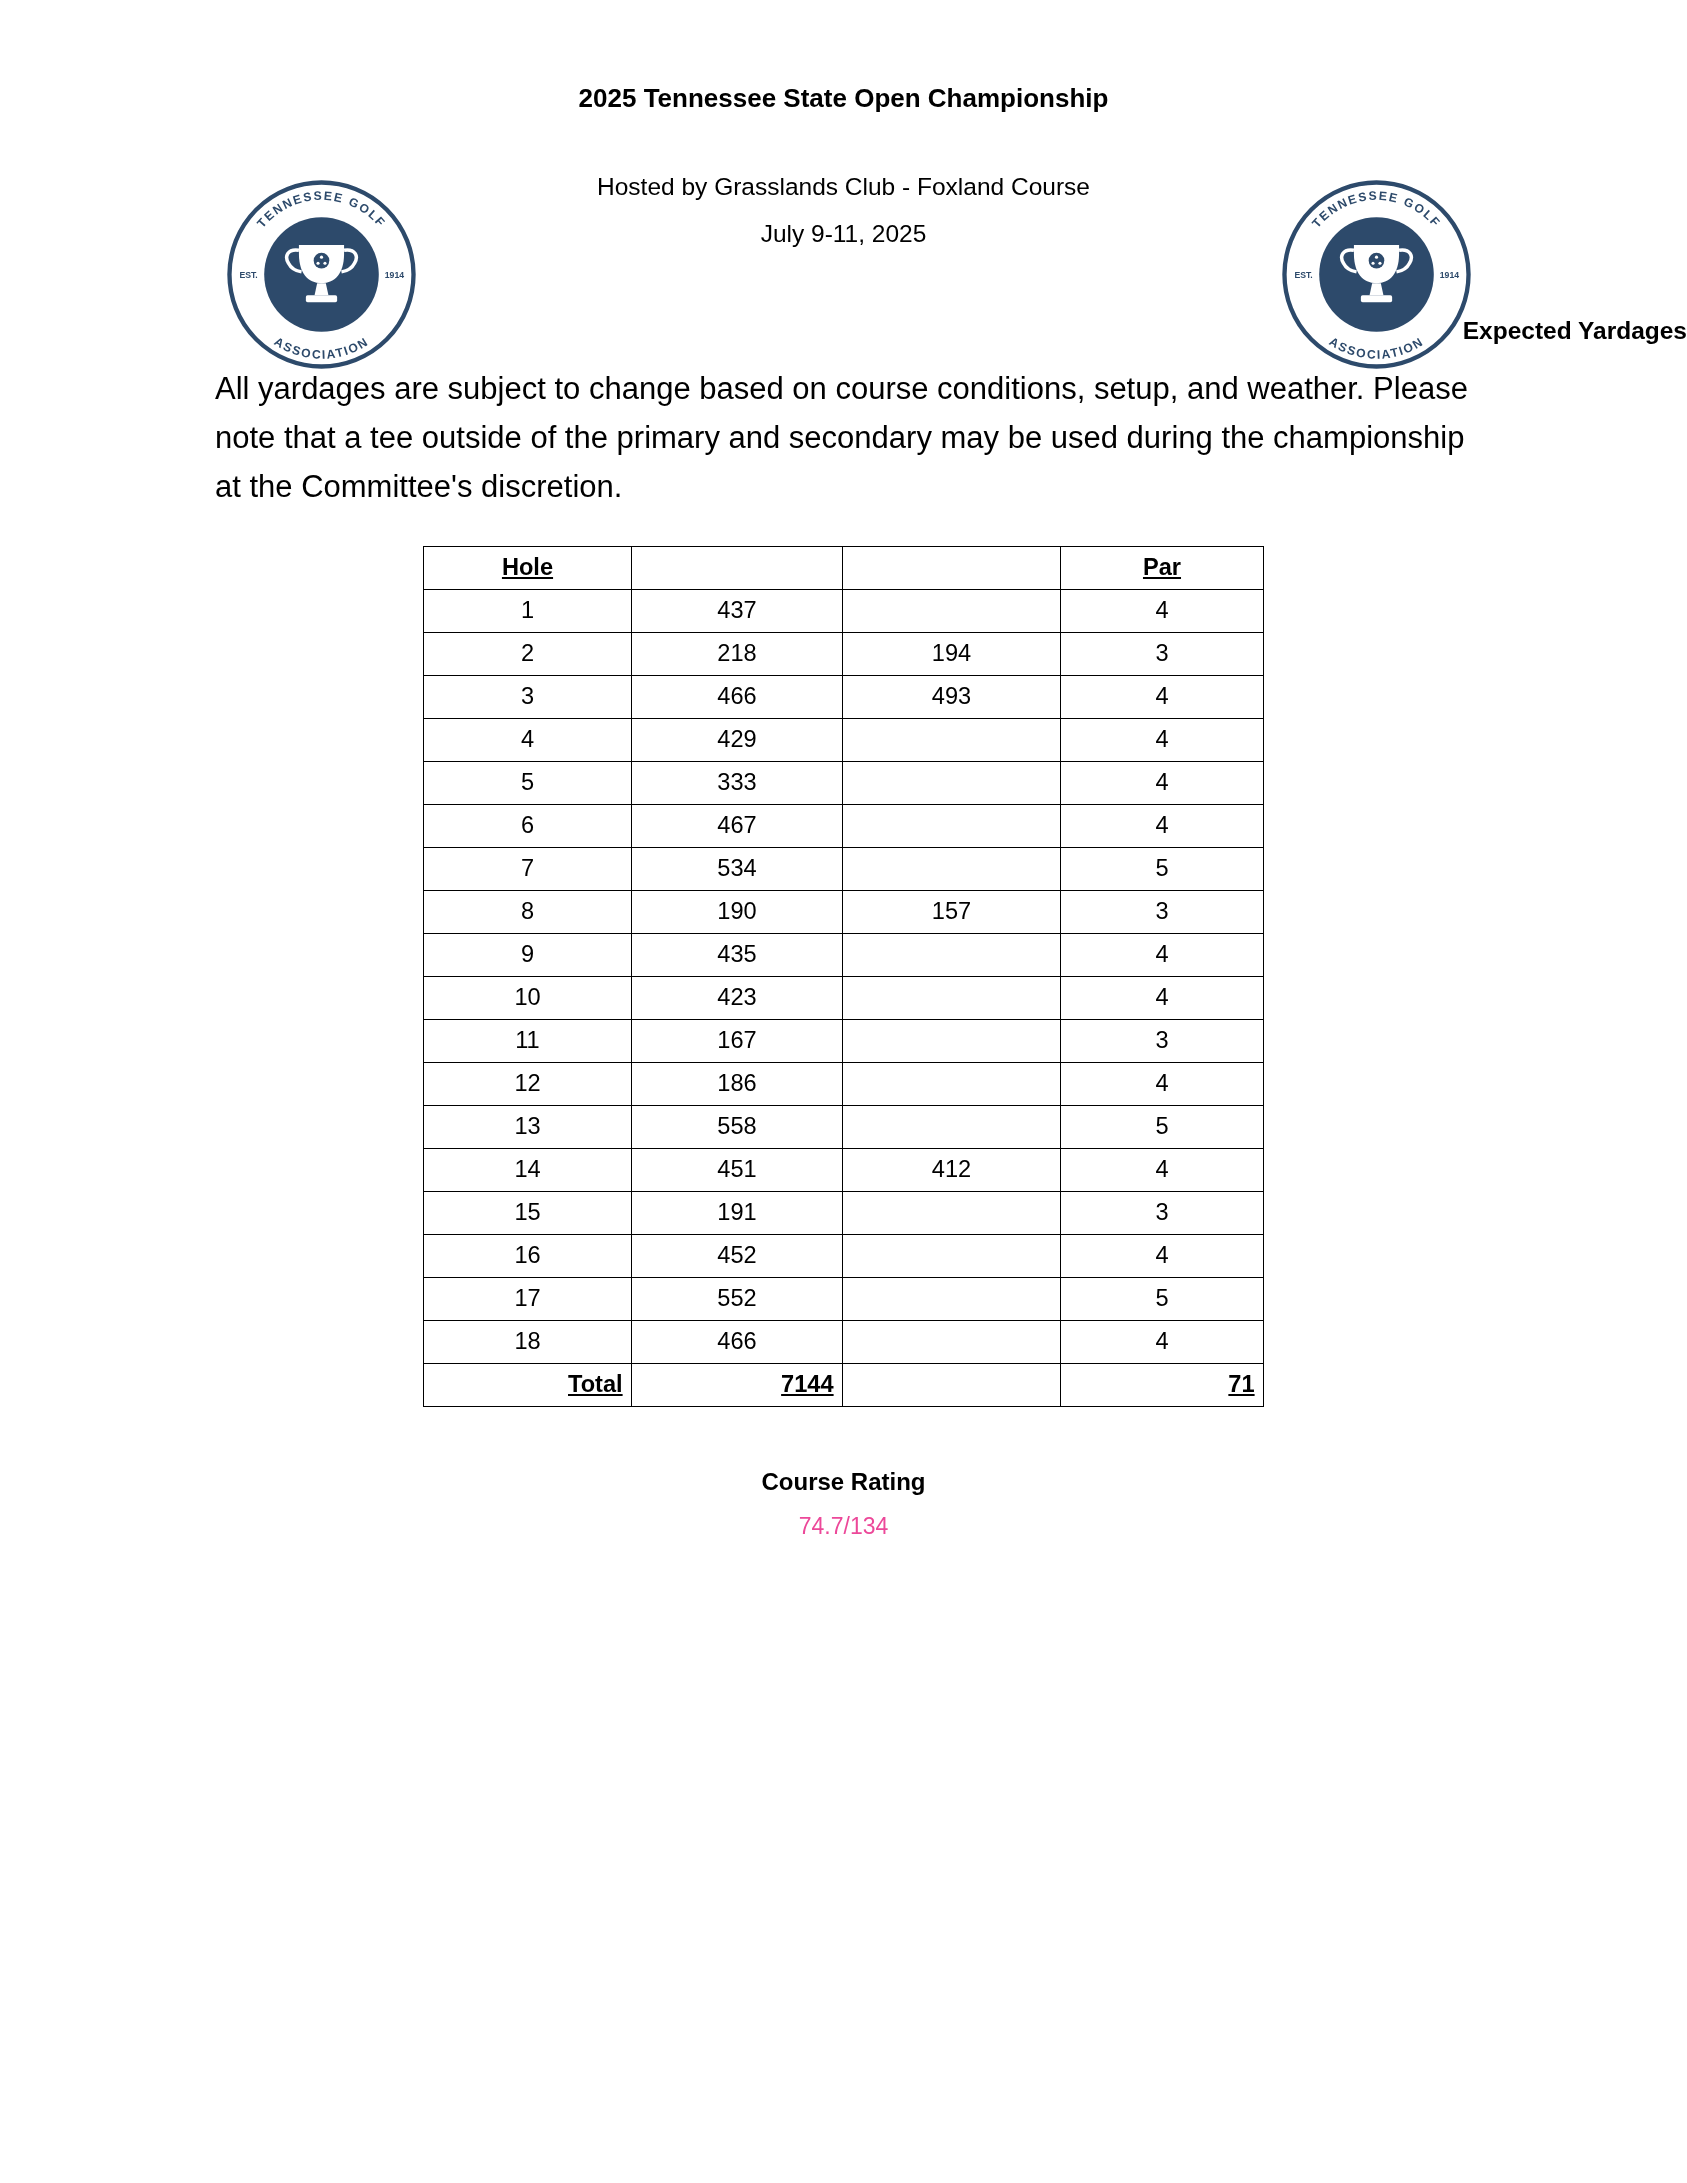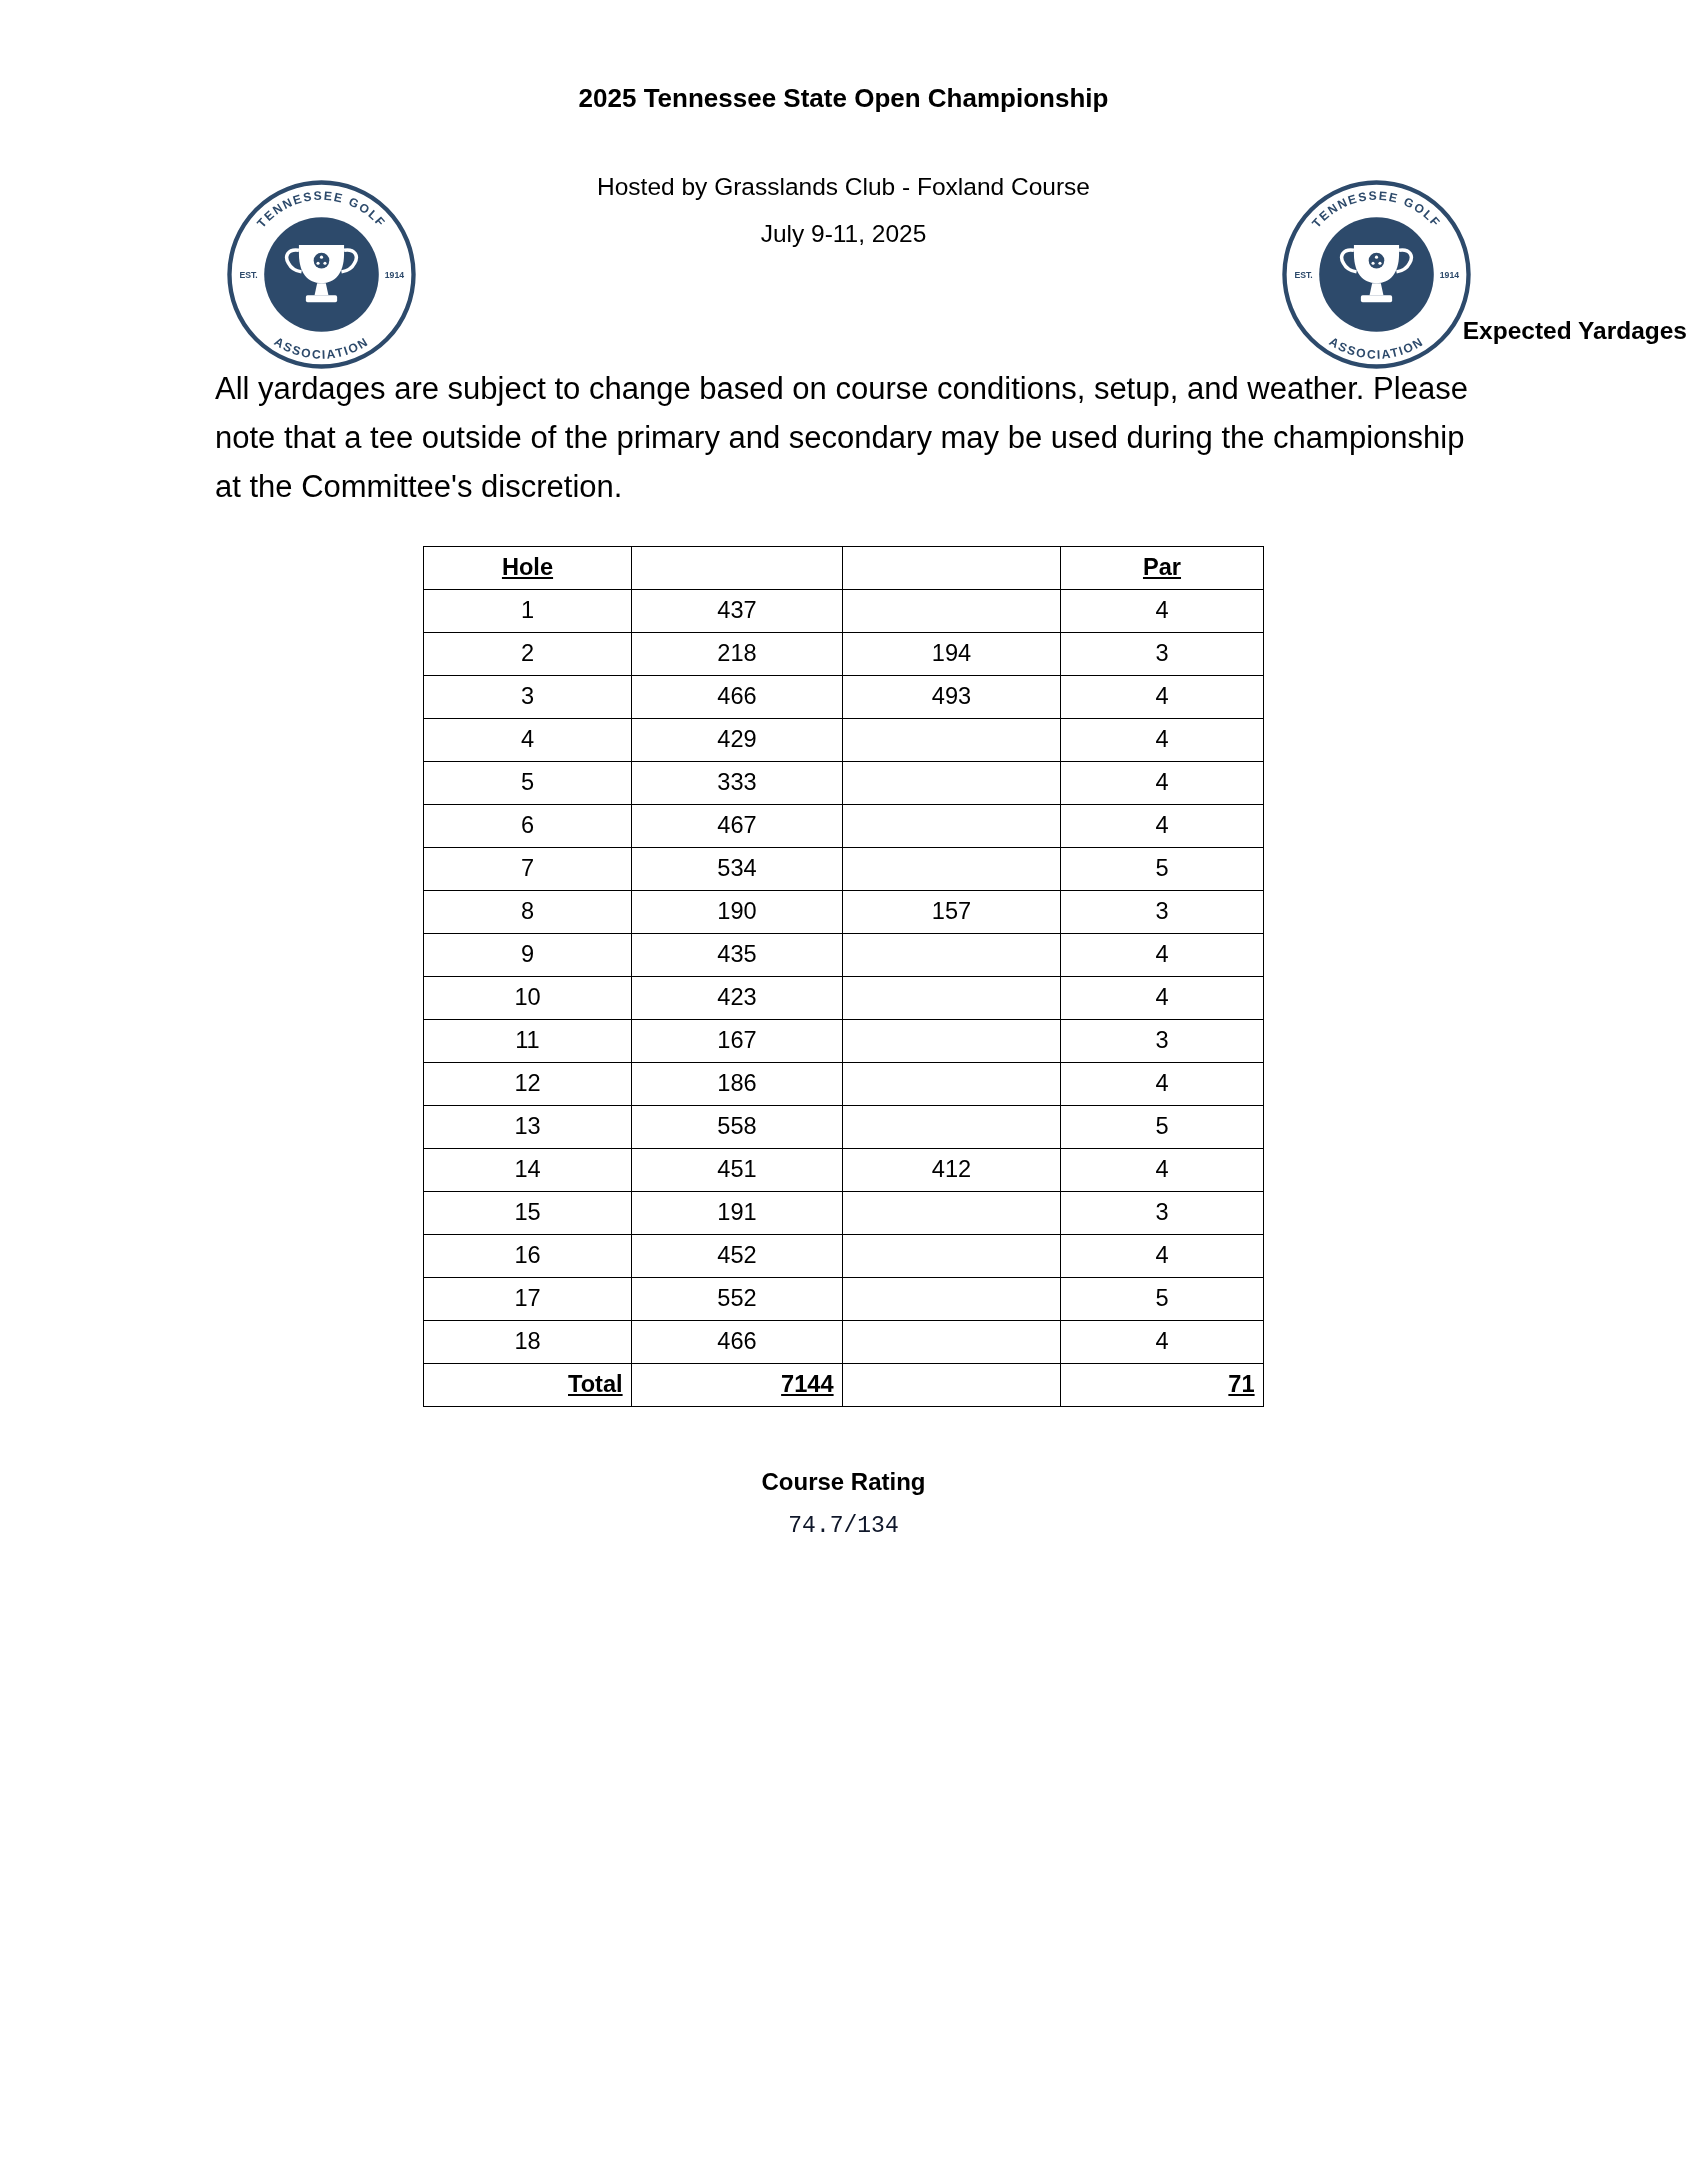--- a/index.html
+++ b/index.html
@@ -48,21 +48,21 @@
     font-size: 23.6px;
     text-align: center;
     vertical-align: middle;
     overflow: hidden;
   }
   table.yardage td.right { text-align: right; padding-right: 8.4px; }
   .u-bold { font-weight: bold; text-decoration: underline; }
 
   
   .rating-label { margin-top: 61px; text-align: center; font-size: 24px; font-weight: bold; }
-  .rating-value { margin-top: 17px; text-align: center; font-size: 23px; color: #0f172a; font-family: Liberation Mono, monospace; }
+  .rating-value { margin-top: 17px; text-align: center; font-size: 23px; color: #ec4899; }
 
   
   .ring-text { font-family: "Liberation Sans", sans-serif; font-weight: bold; fill: #2d4a6b; }
 </style>
 </head>
 <body>
 
 <div class="page">
 
   <svg class="logo logo-left" viewBox="0 0 220 220">

